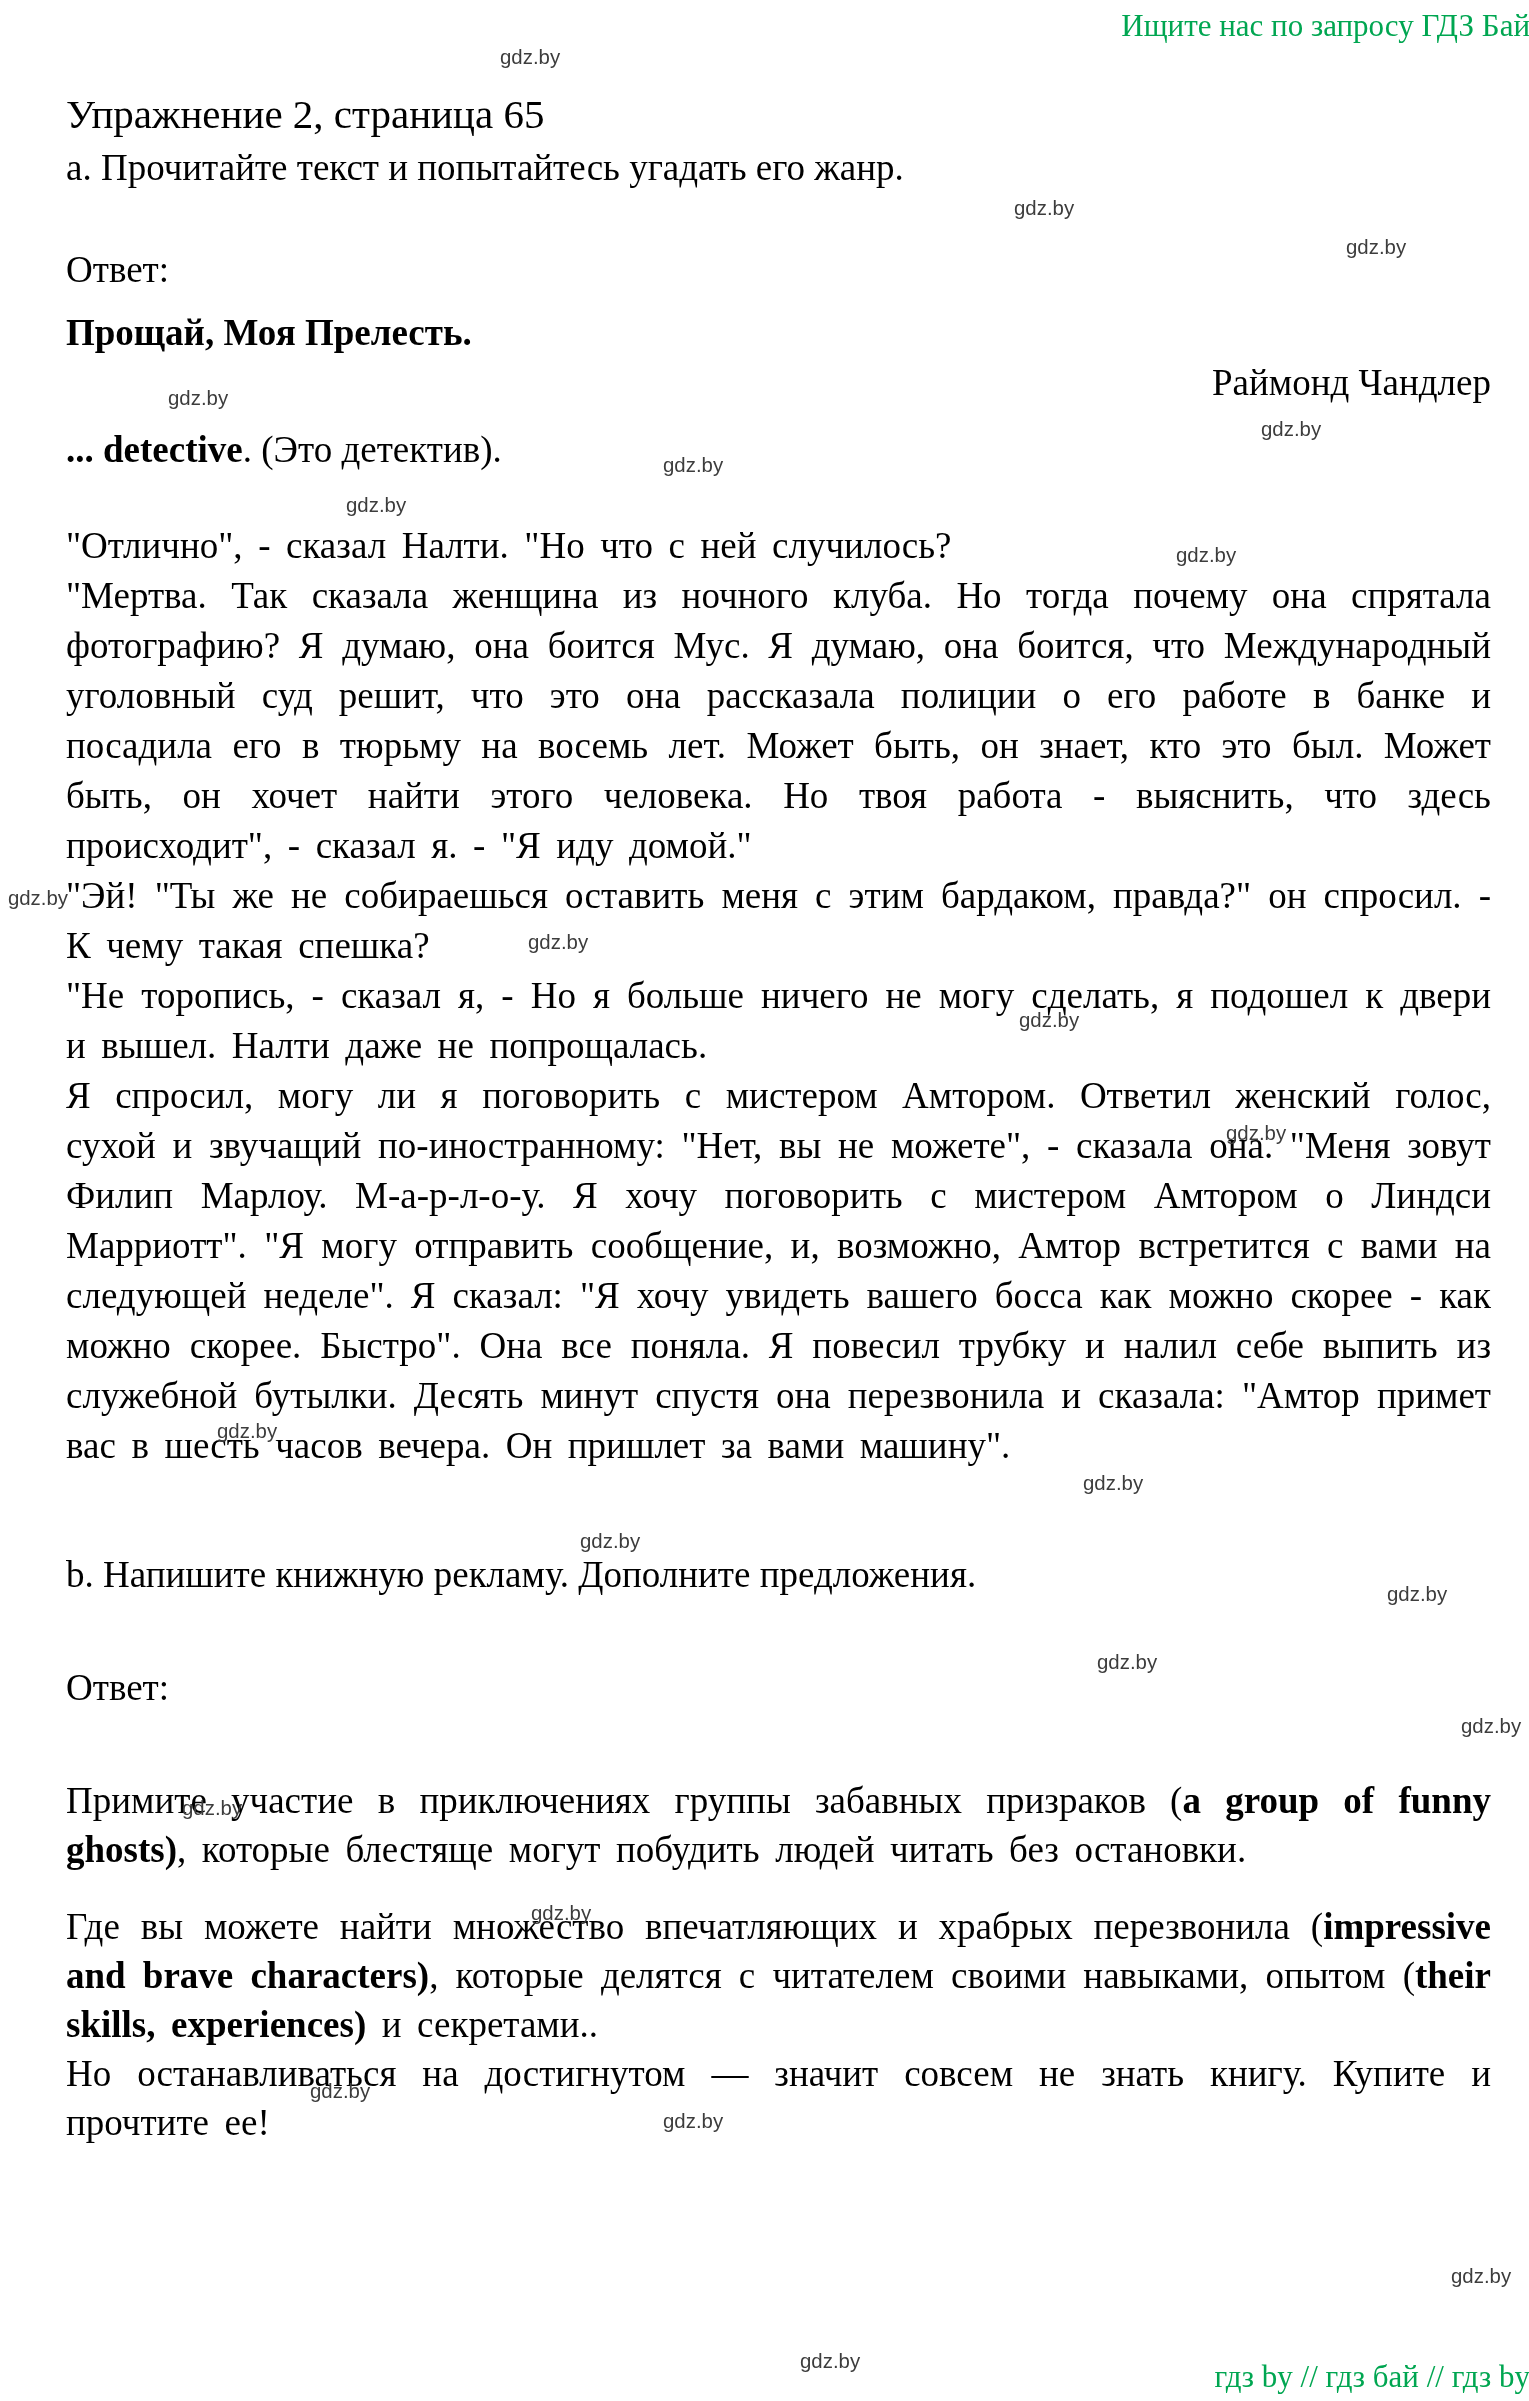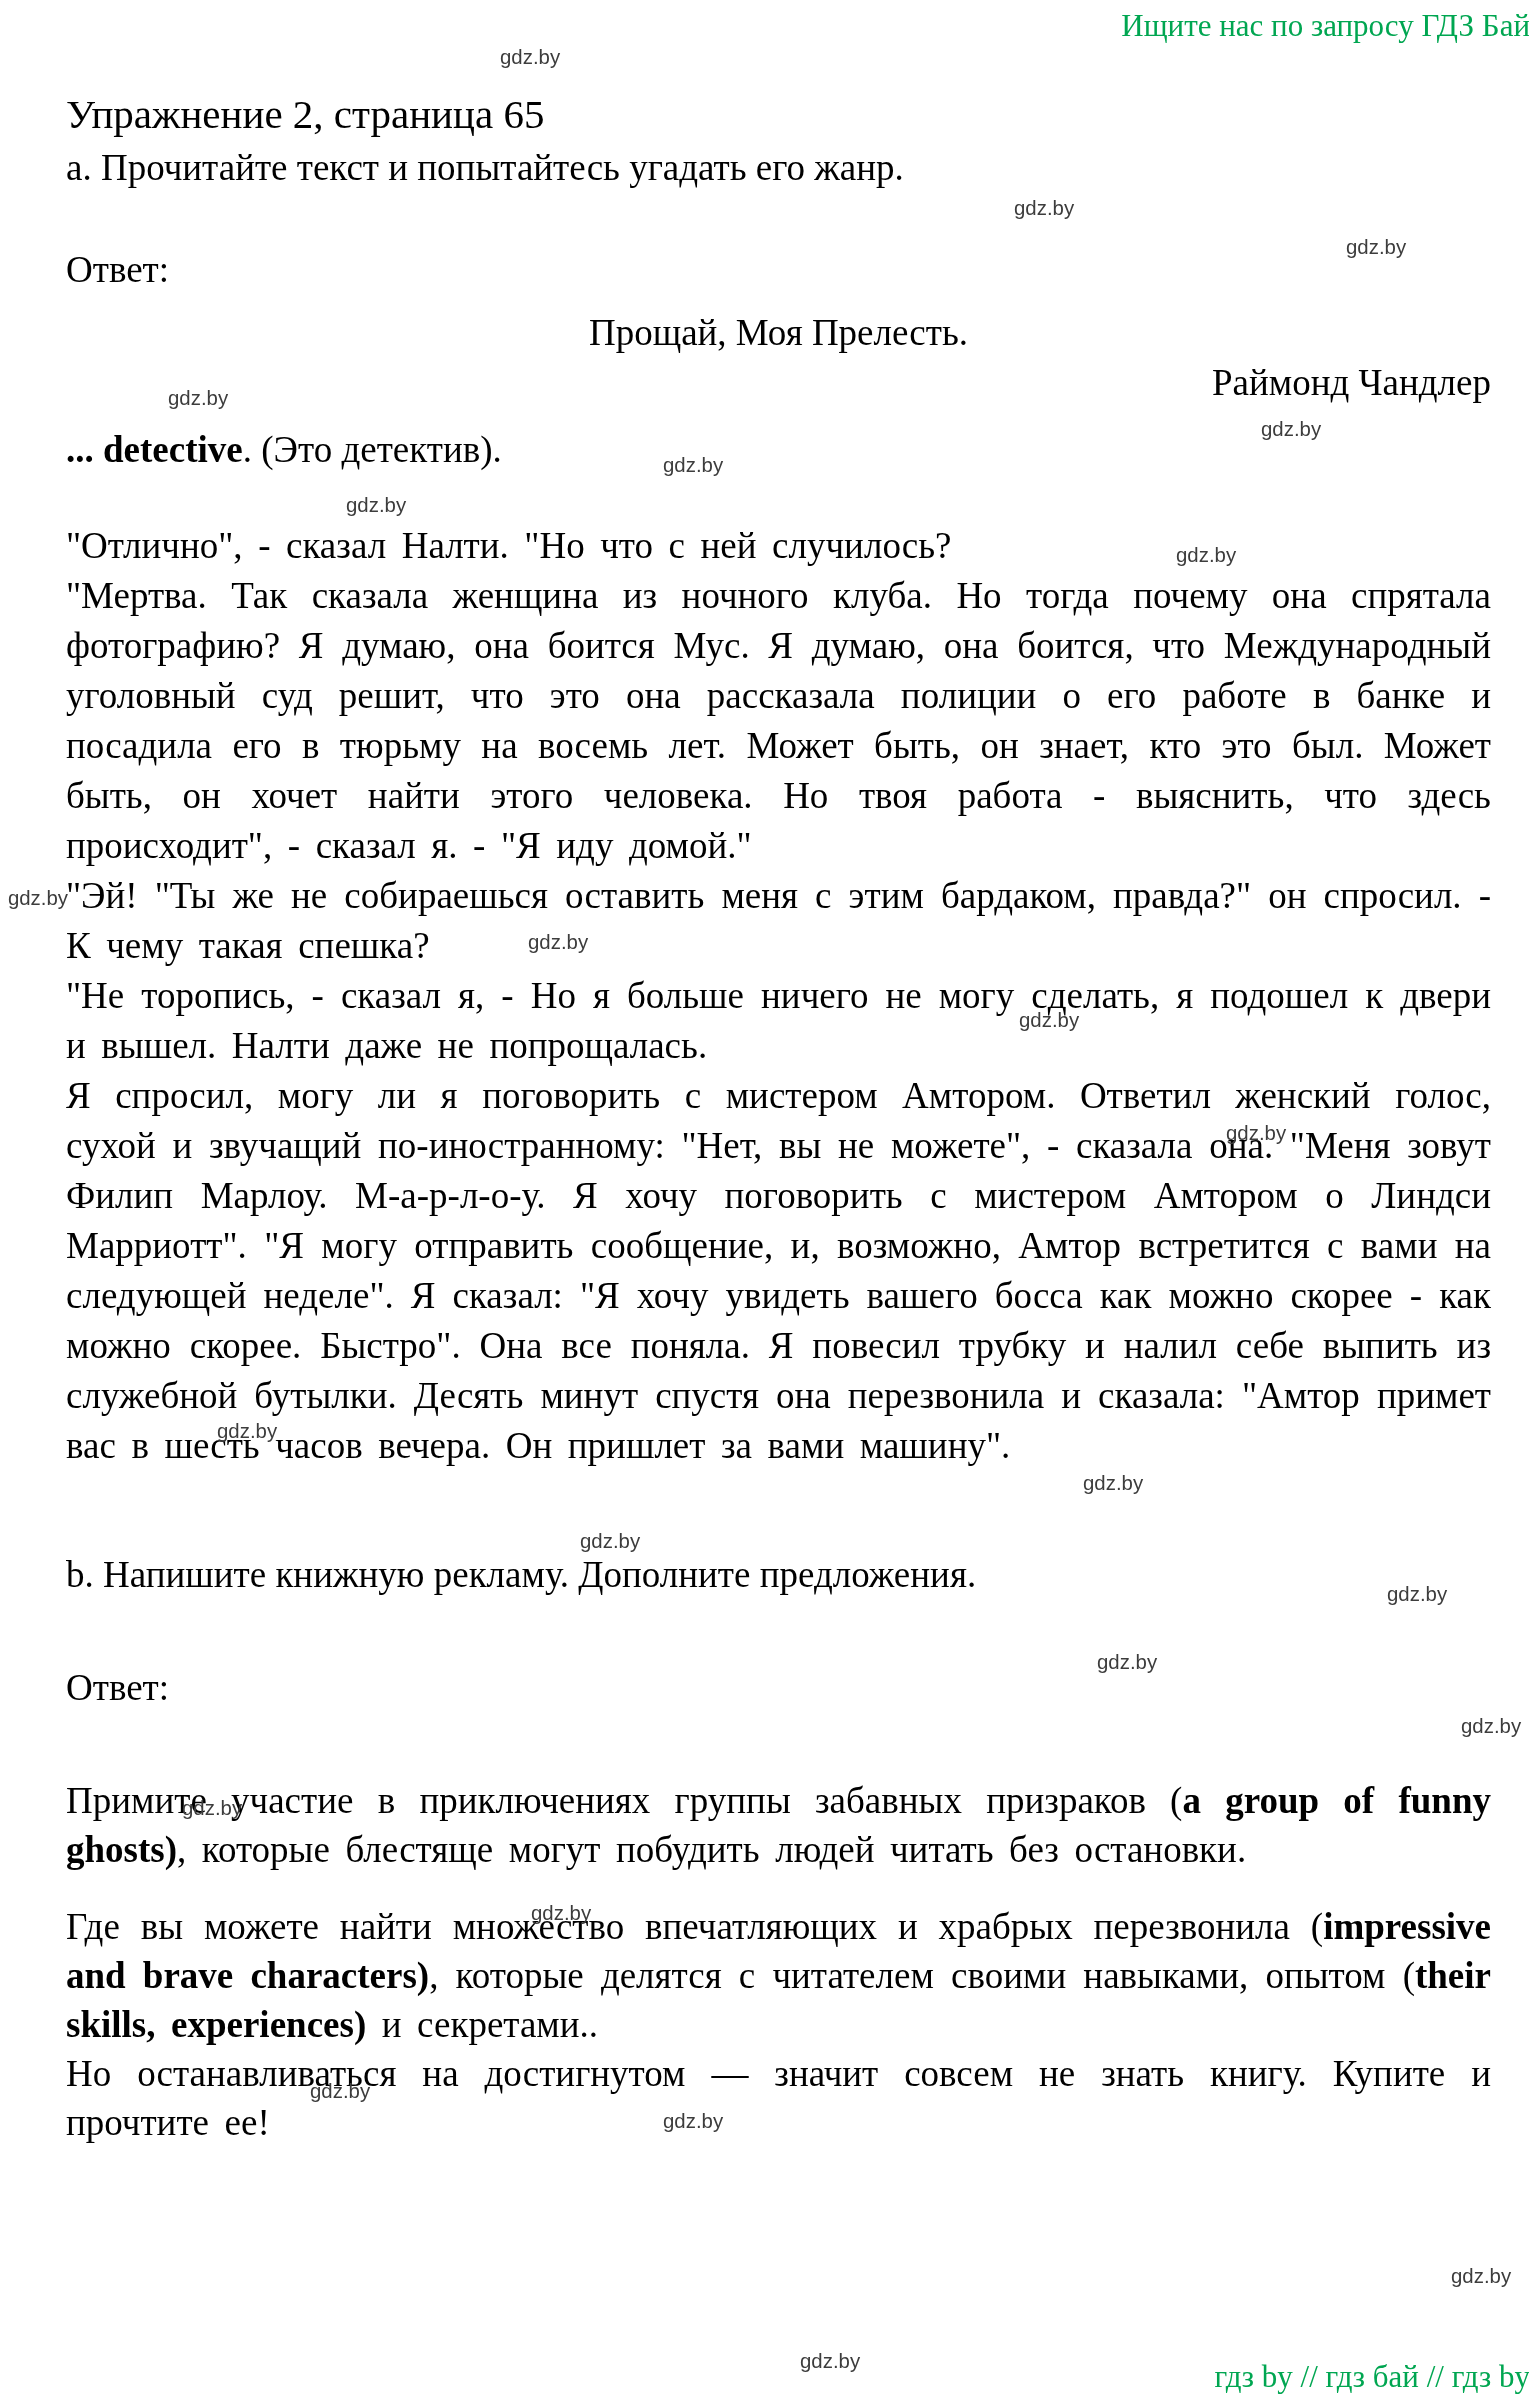--- a/index.html
+++ b/index.html
@@ -25,21 +25,21 @@
   }
   .content { padding: 0 39px 0 66px; }
   .title {
     margin-top: 46px;
     font-size: 41px;
     line-height: 47px;
     font-weight: normal;
   }
   .task { margin-top: 4.7px; }
   .answer-a { margin-top: 52px; }
-  .byline { margin-top: 12.6px; text-align: center; }
+  .byline { margin-top: 12.6px; text-align: left; font-weight: bold; }
   .byline2 { text-align: right; }
   .genre { margin-top: 17.3px; }
   .para { text-align: justify; word-spacing: 6.3px; }
   .p-first { margin-top: 46px; }
   .task-b { margin-top: 79px; }
   .answer-b { margin-top: 63px; }
   .pb { line-height: 49px; }
   .pb-first { margin-top: 63px; }
   .pb-second { margin-top: 28px; }
   .b { font-weight: bold; }

